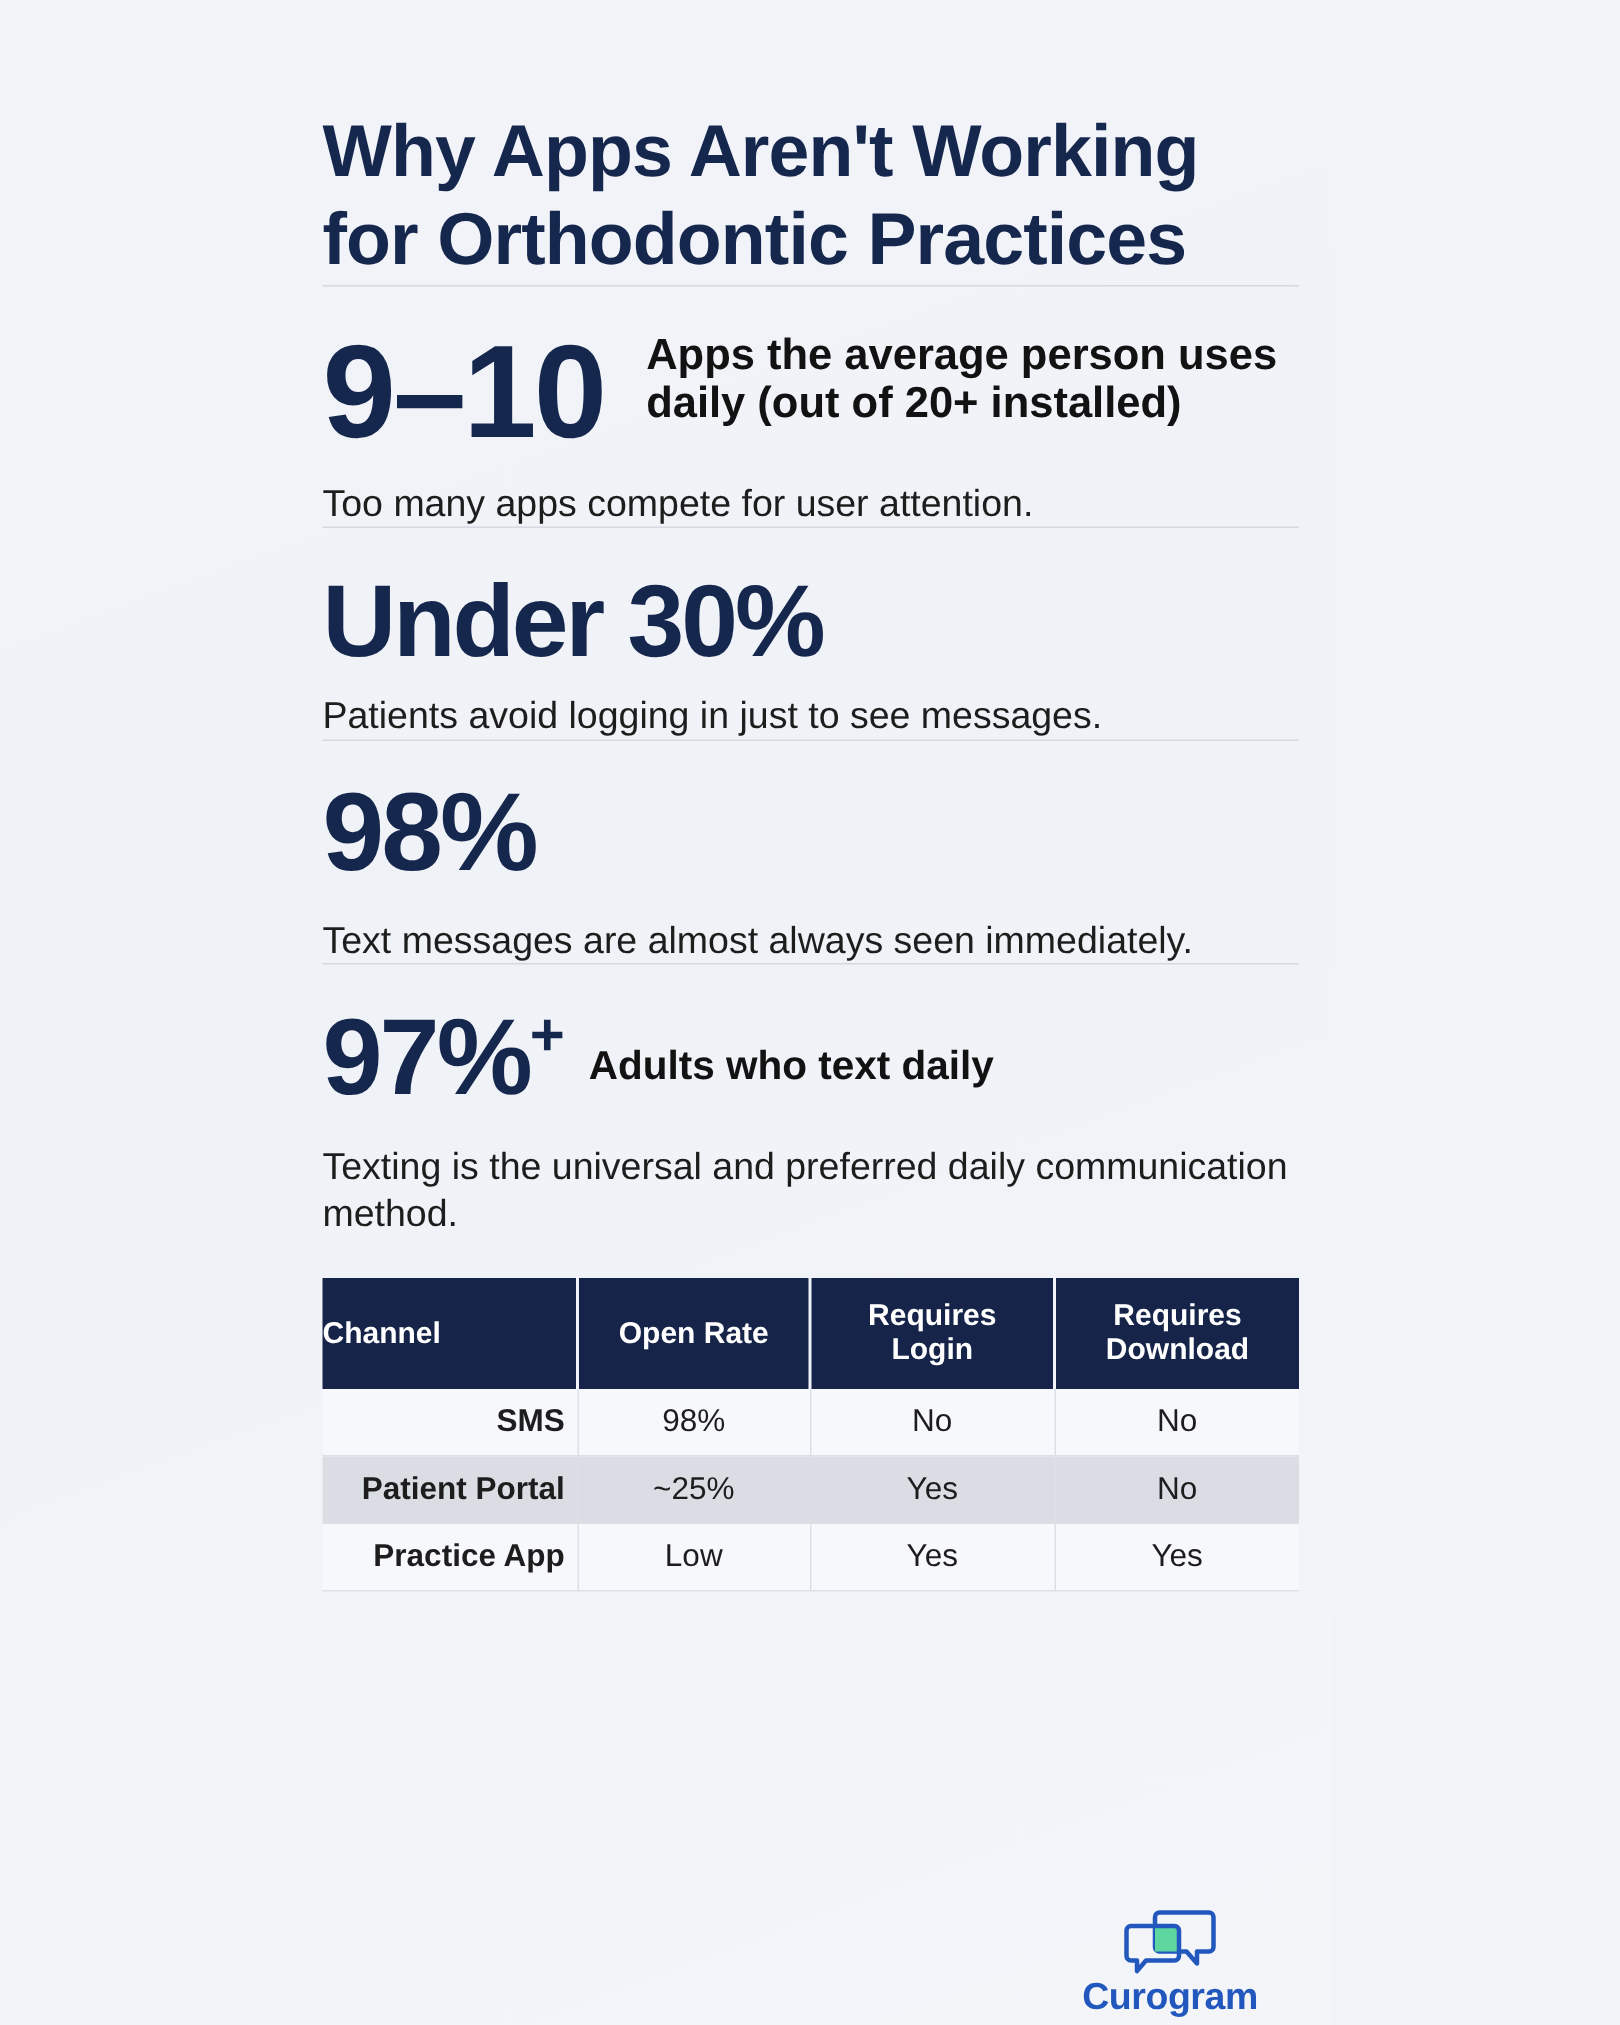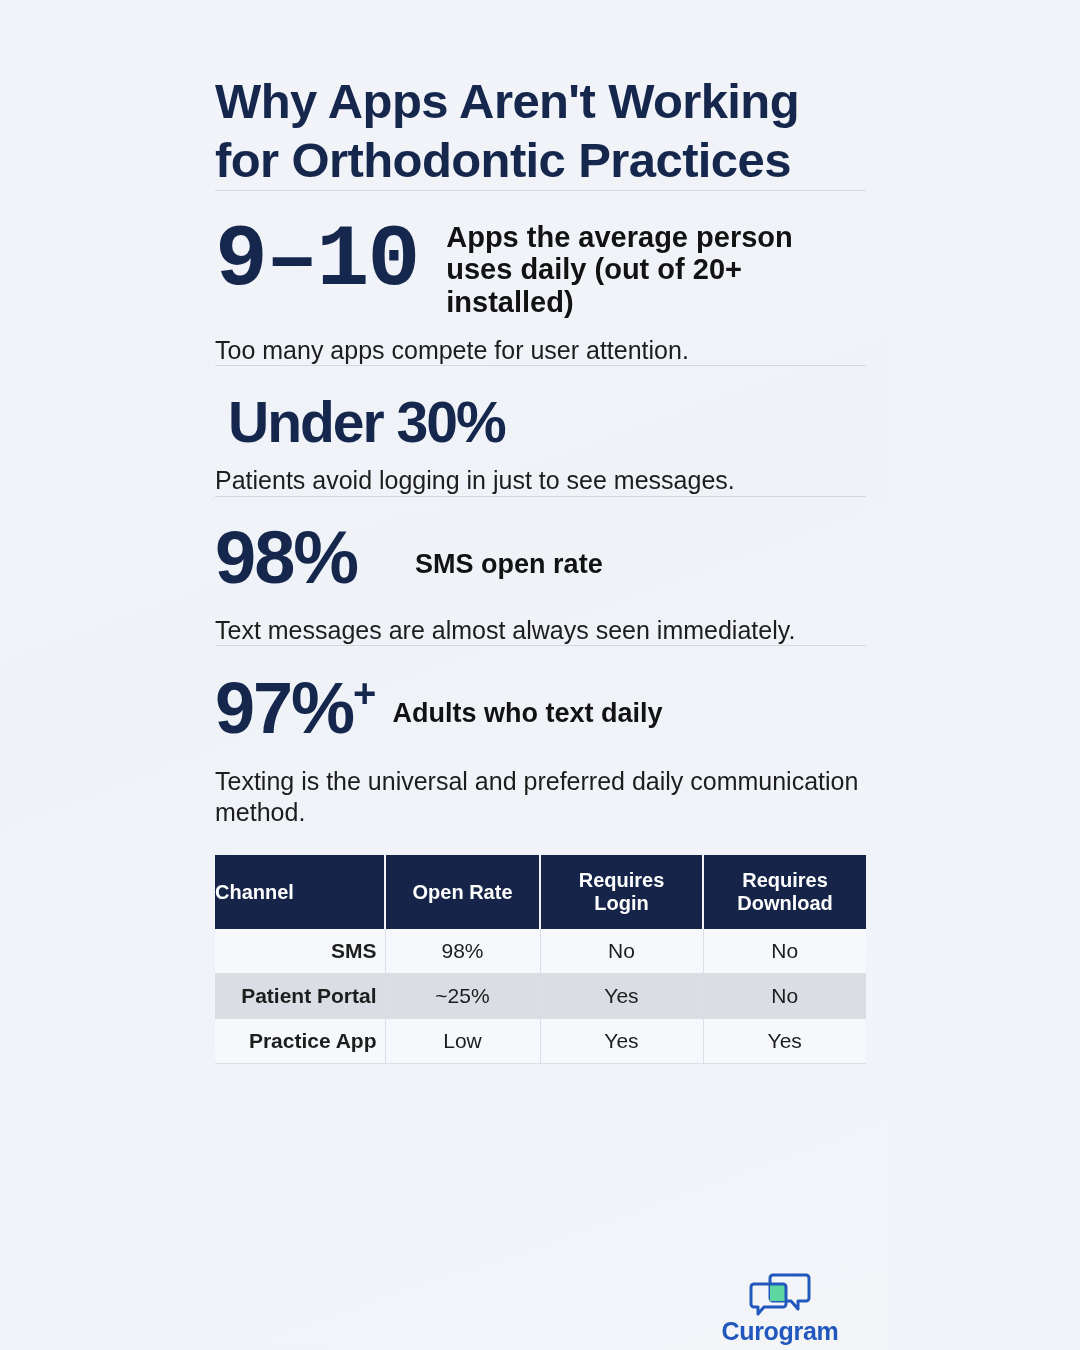--- a/index.html
+++ b/index.html
@@ -70,27 +70,27 @@
     line-height: 1.13;
   }
   .stat-note {
     color: #1d1d1d;
     font-weight: 400;
     line-height: 1.22;
   }
 
   
   .b1 { padding-top: 22px; }
-  .b1 .stat-number { font-size: 88px; padding-top: 4px; font-family: Liberation Mono, monospace; }
+  .b1 .stat-number { font-size: 88px; padding-top: 4px; }
   .b1 .stat-label  { font-size: 29px; padding-top: 8px; }
   .b1 .stat-note   { font-size: 25px; padding-top: 16px; }
 
   
   .b2 { padding-top: 28px; }
-  .b2 .stat-number { font-size: 57px; display:block;margin-left:13px; }
+  .b2 .stat-number { font-size: 68px; display:block; }
   .b2 .stat-label  { font-size: 29px; padding-top: 10px; }
   .b2 .stat-note   { font-size: 25px; padding-top: 14px; }
 
   
   .b3 { padding-top: 24px; }
   .b3 .stat-number { font-size: 74px; }
   .b3 .stat-label  { font-size: 27px; padding-top: 28px; }
   .b3 .stat-note   { font-size: 25px; padding-top: 20px; }
   .b3 .stat-row { gap: 58px; }
 
@@ -198,21 +198,20 @@
     <div class="stat-block b2">
       <div class="stat-number">Under 30%</div>
       <div class="stat-note">Patients avoid logging in just to see messages.</div>
     </div>
 
     <div class="divider"></div>
 
     <div class="stat-block b3">
       <div class="stat-row">
         <div class="stat-number">98%</div>
-        <div class="stat-label">SMS open rate</div>
       </div>
       <div class="stat-note">Text messages are almost always seen immediately.</div>
     </div>
 
     <div class="divider"></div>
 
     <div class="stat-block b4">
       <div class="stat-row">
         <div class="stat-number"><span>97%</span><span class="plus">+</span></div>
         <div class="stat-label">Adults who text daily</div>

